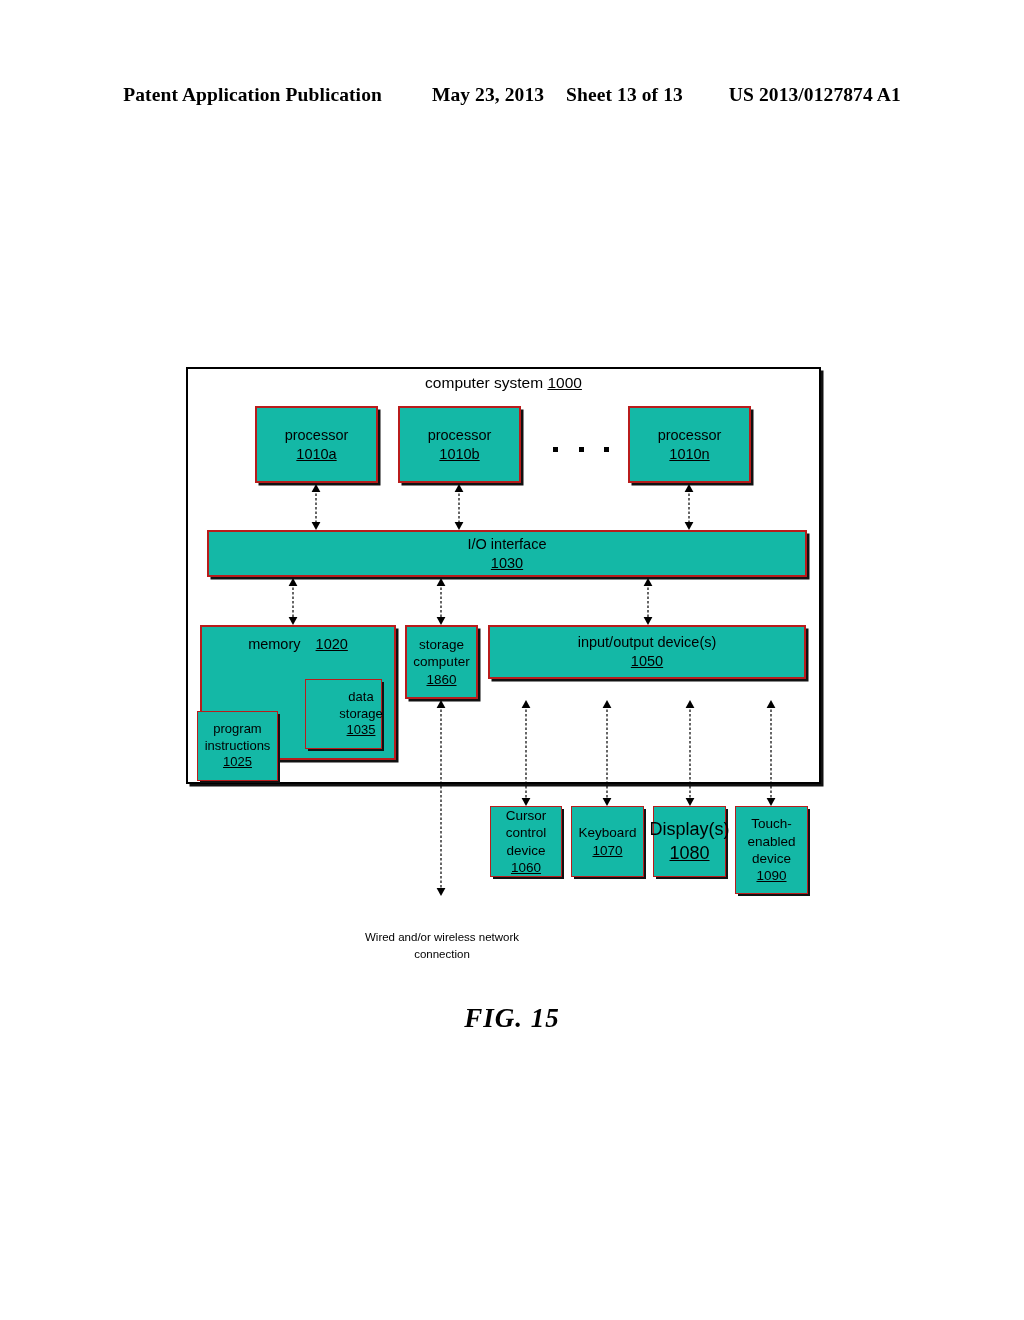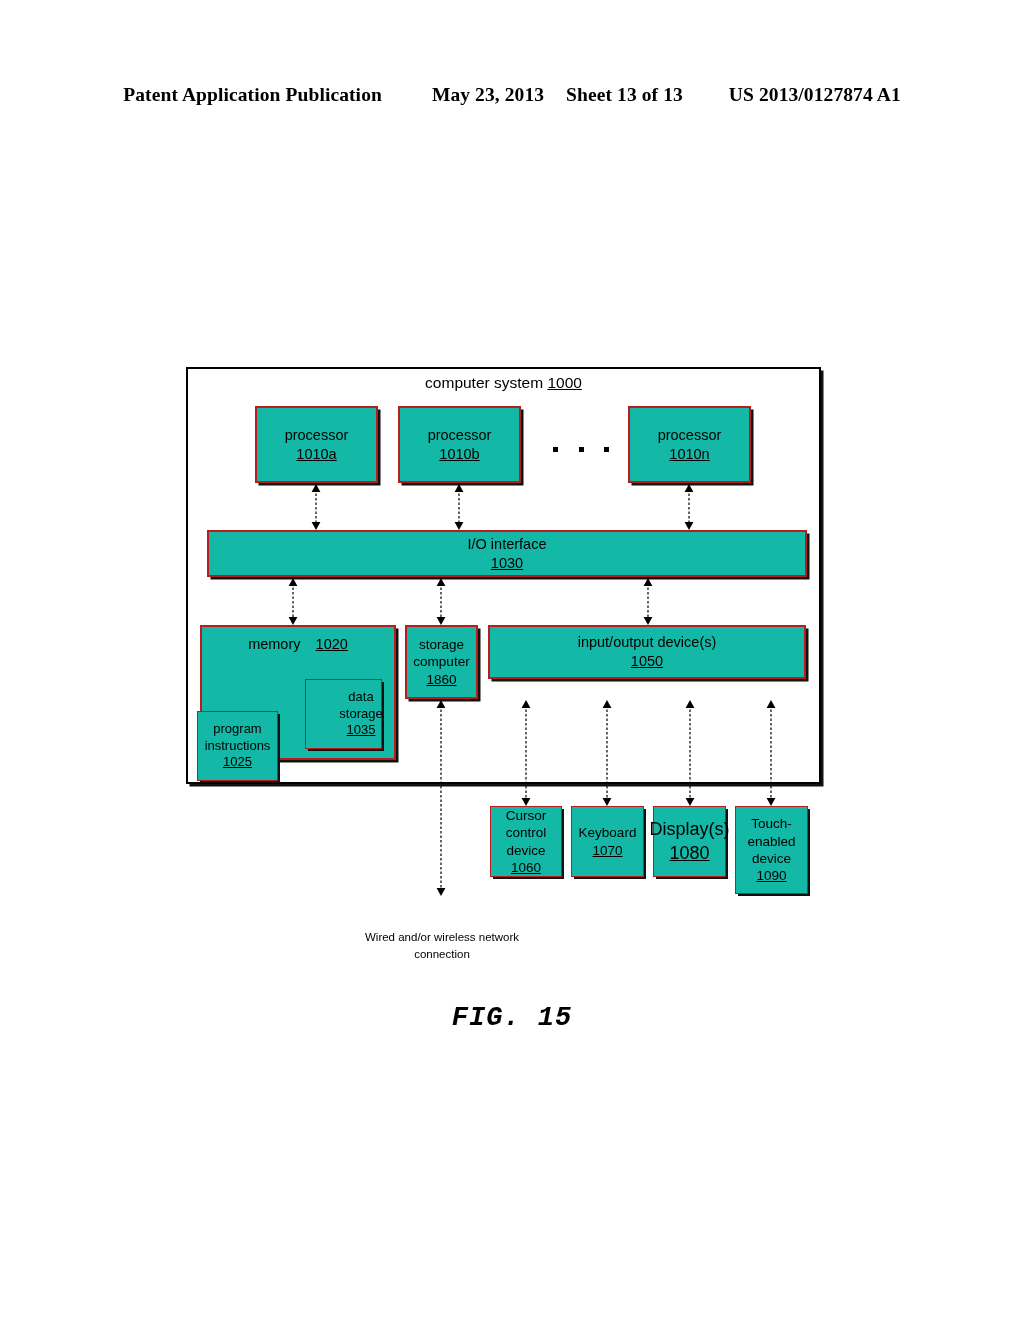--- a/index.html
+++ b/index.html
@@ -97,21 +97,21 @@
     left: 362px; top: 901px; width: 160px;
     text-align: center;
     font-size: 11.5px;
     line-height: 1.45;
     margin-top: 28px;
   }
   #fig-label {
     position: absolute;
     left: 0; top: 1003px; width: 1024px;
     text-align: center;
-    font-family: Liberation Mono, monospace;
+    font-family: Liberation Serif, serif;
     font-style: italic;
     font-weight: bold;
     font-size: 27px;
     letter-spacing: 1px;
   }
 </style>
 </head>
 <body>
 
 <div id="page-header">

